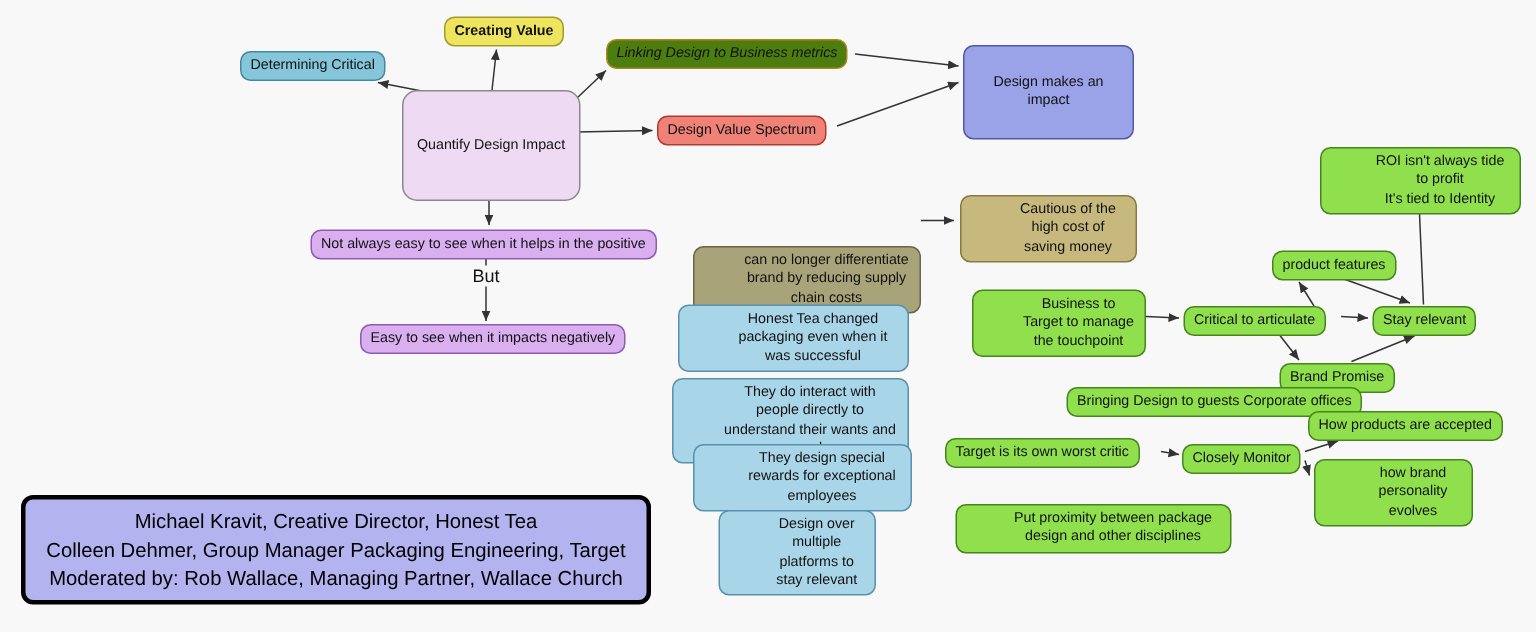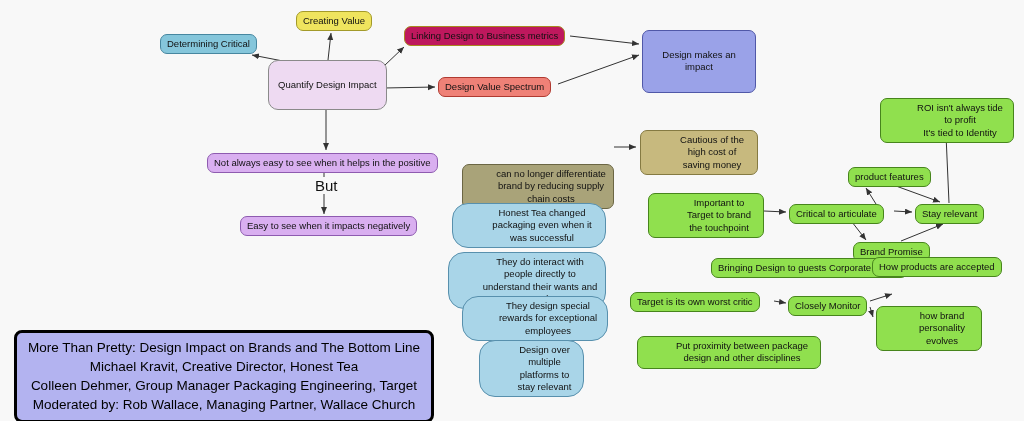--- a/index.html
+++ b/index.html
@@ -17,35 +17,35 @@
     border: 1px solid #666;
     border-radius: 7px;
     font-size: 9.5px;
     line-height: 1.3;
     color: #111;
     text-align: center;
     padding: 3px 6px;
     white-space: nowrap;
   }
   .wrap { white-space: normal; padding-left: 32px; }
-  .yellow     { background:#efe45e; border-color:#a39a2a; }
-  .gold       { background:#be185d; border-color:#a8881f; }
+  .yellow     { background:#efe45e; border-color:#a39a2a;font-weight:bold; }
+  .gold       { background:#4d7c0f; border-color:#a8881f;font-style:italic; }
   .teal       { background:#85c6db; border-color:#4787a0; }
   .periwinkle { background:#9aa2e8; border-color:#5058a8; }
   .palepink   { background:#eedaf2; border-color:#8a8a8a; }
   .coral      { background:#ef8177; border-color:#b03a31; }
   .darkkhaki  { background:#a9a379; border-color:#6b6644; }
   .khaki      { background:#c7b97e; border-color:#857a42; }
   .violet     { background:#d9aff0; border-color:#8e5bb0; }
-  .lightblue  { background:#a9d5e8; border-color:#5890ad;border-radius:16px; }
+  .lightblue  { background:#a9d5e8; border-color:#5890ad; }
   .green      { background:#90e04e; border-color:#47851c; }
-  .hub        { border-radius: 10px; padding: 18px 9px; }
+  .hub        { border-radius: 10px; padding: 30px 9px; }
   .but-label {
     position: absolute; z-index: 2;
-    font-size: 15px; color: #111;
+    font-size: 12px; color: #111;
     background: #f8f8f8; padding: 0 3px; text-align: right;
   }
   .title-box {
     position: absolute; z-index: 1;
     left: 14px; top: 330px; width: 420px;
     background: #b3b3f0;
     border: 3px solid #000;
     border-radius: 8px;
     color: #000;
     font-size: 13.5px;
@@ -108,46 +108,45 @@
 <div class="node khaki wrap" style="left:640px; top:130px; width:118px;">Cautious of the high cost of saving money</div>
 
 <div class="node violet" style="left:207px; top:153px;">Not always easy to see when it helps in the positive</div>
 
 <div class="but-label" style="left:312px; top:177px;">But</div>
 
 <div class="node violet" style="left:240px; top:216px;">Easy to see when it impacts negatively</div>
 
 <div class="node green" style="left:848px; top:167px;">product features</div>
 
-<div class="node green wrap" style="left:648px; top:193px; width:116px;">Important to Target to brand the touchpoint</div>
+<div class="node green wrap" style="left:648px; top:193px; width:116px;">Business to Target to manage the touchpoint</div>
 
 <div class="node green" style="left:789px; top:204px;">Critical to articulate</div>
 
 <div class="node green" style="left:915px; top:204px;">Stay relevant</div>
 
 <div class="node green" style="left:853px; top:242px;">Brand Promise</div>
 
 <div class="node lightblue wrap" style="left:452px; top:203px; width:154px;">Honest Tea changed packaging even when it was successful</div>
 
 <div class="node lightblue wrap" style="left:448px; top:252px; width:158px;">They do interact with people directly to understand their wants and needs</div>
 
 <div class="node green" style="left:711px; top:258px;">Bringing Design to guests Corporate offices</div>
 
-<div class="node green" style="left:872px; top:257px;">How products are accepted</div>
+<div class="node green" style="left:872px; top:274px;">How products are accepted</div>
 
 <div class="node lightblue wrap" style="left:462px; top:296px; width:146px;">They design special rewards for exceptional employees</div>
 
 <div class="node green" style="left:630px; top:292px;">Target is its own worst critic</div>
 
 <div class="node green" style="left:788px; top:296px;">Closely Monitor</div>
 
 <div class="node green wrap" style="left:876px; top:306px; width:106px;">how brand personality evolves</div>
 
 <div class="node lightblue wrap" style="left:479px; top:340px; width:105px;">Design over multiple platforms to stay relevant</div>
 
 <div class="node green wrap" style="left:637px; top:336px; width:184px;">Put proximity between package design and other disciplines</div>
 
 <div class="title-box">
-  <div>More Than Pretty: Design Impact on Brands and The Bottom Line</div>
   <div>Michael Kravit, Creative Director, Honest Tea</div>
   <div>Colleen Dehmer, Group Manager Packaging Engineering, Target</div>
   <div>Moderated by: Rob Wallace, Managing Partner, Wallace Church</div>
 </div>
 
 </body></html>

